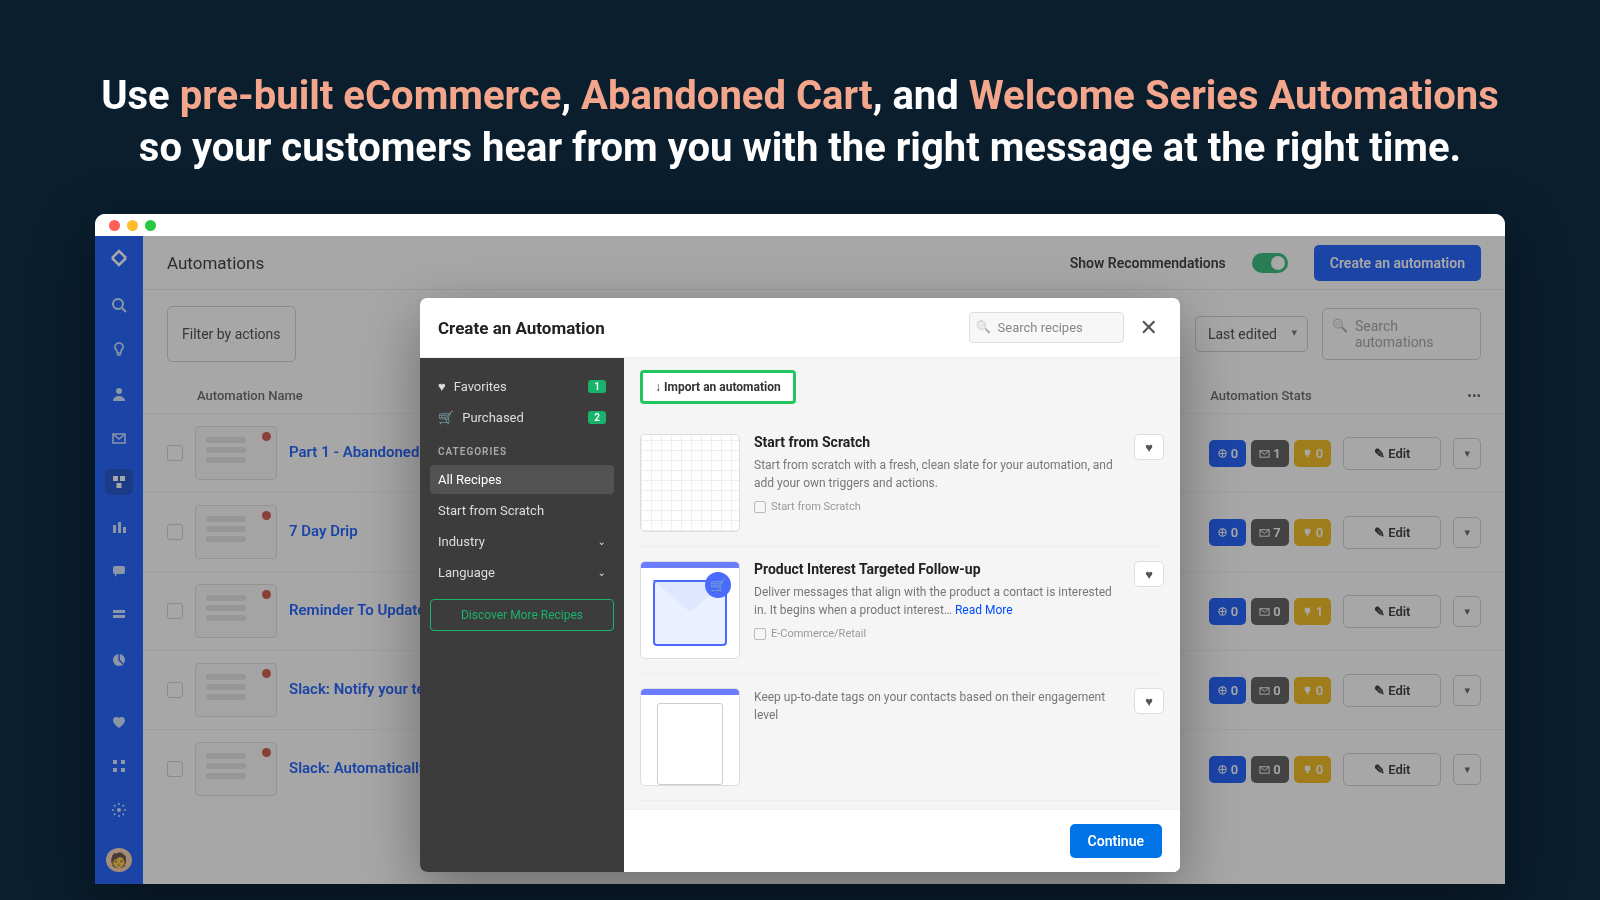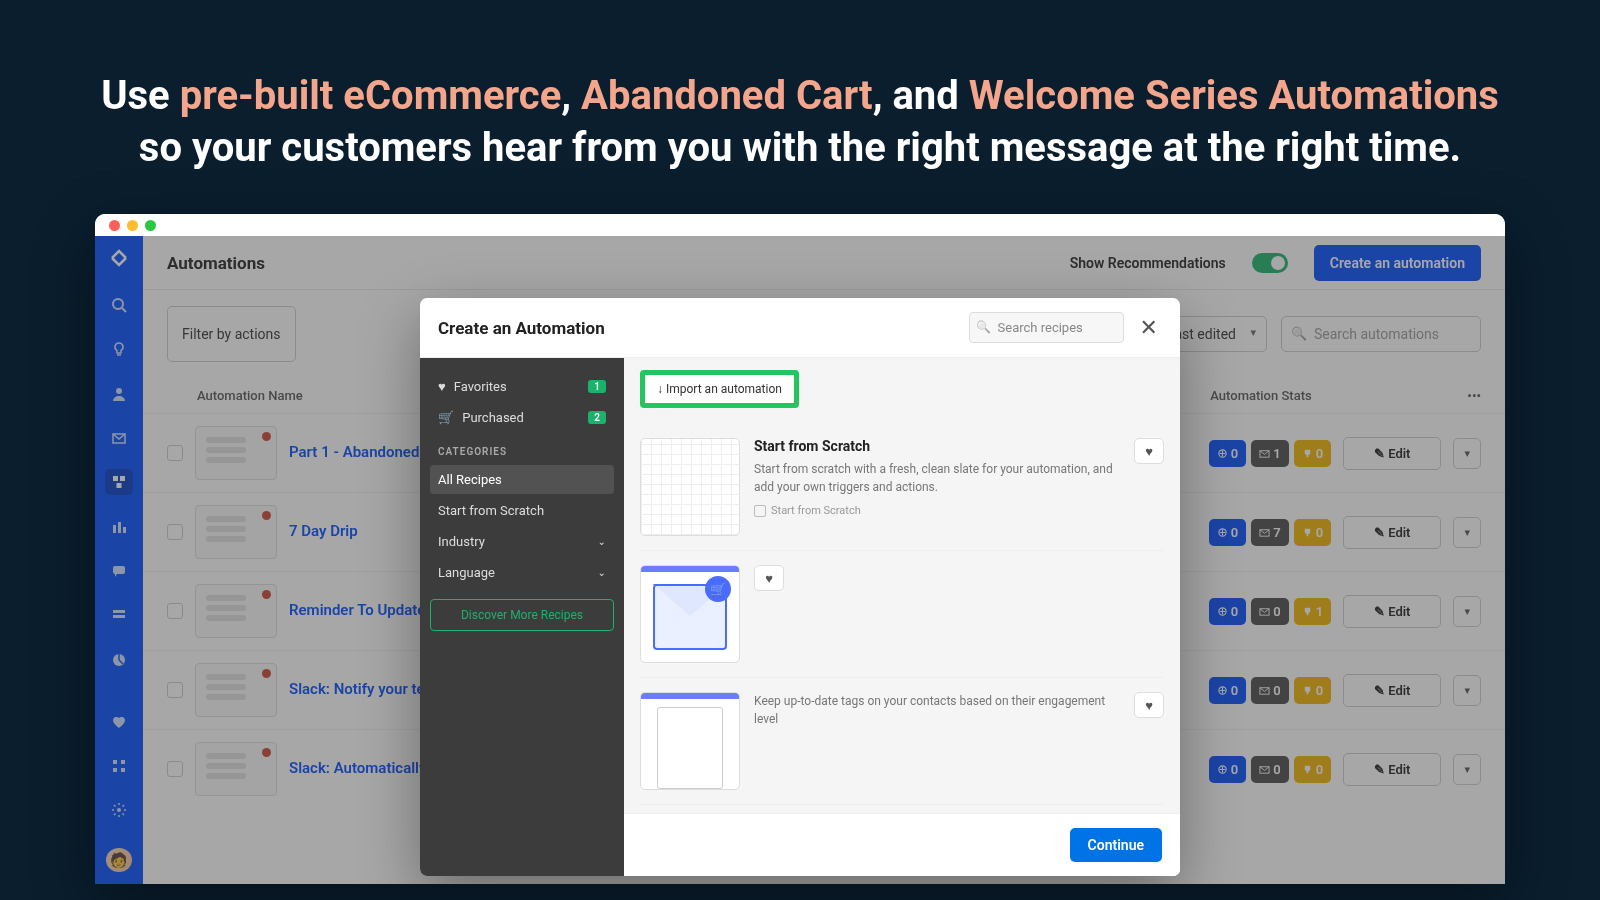--- a/index.html
+++ b/index.html
@@ -22,33 +22,33 @@
 .sidebar { width: 48px; background: #004cff; display: flex; flex-direction: column; align-items: center; padding: 12px 0; gap: 18px; }
 .sidebar .logo { color: #fff; margin-bottom: 6px; }
 .sidebar .nav-icon { width: 28px; height: 28px; display: flex; align-items: center; justify-content: center; color: #cfe0ff; cursor: pointer; border-radius: 5px; }
 .sidebar .nav-icon.active { background: #0039c7; color: #fff; }
 .sidebar .spacer { flex: 1; }
 .sidebar .avatar { width: 26px; height: 26px; border-radius: 50%; background: linear-gradient(135deg,#ffd9b3,#f4c29a); display: flex; align-items: center; justify-content: center; font-size: 14px; margin-top: 6px; }
 
 
 .main { flex: 1; background: #fff; display: flex; flex-direction: column; }
 .topbar { height: 54px; display: flex; align-items: center; padding: 0 24px; justify-content: space-between; border-bottom: 1px solid #e9e9e9; }
-.topbar h2 { font-size: 17px; font-weight: 700; color: #222; }
+.topbar h2 { font-size: 17px; font-weight: 400; color: #222; }
 .top-right { display: flex; align-items: center; gap: 26px; }
 .top-right .rec-label { font-size: 14px; font-weight: 600; color: #222; }
 .toggle { width: 36px; height: 20px; background: #19b36b; border-radius: 20px; position: relative; cursor: pointer; }
 .toggle::after { content: ""; position: absolute; width: 14px; height: 14px; background: #fff; border-radius: 50%; top: 3px; right: 3px; }
 .create-btn { background: #004cff; color: #fff; border: none; padding: 10px 16px; border-radius: 5px; font-size: 14px; font-weight: 600; cursor: pointer; }
 
 .controls { display: flex; align-items: center; gap: 14px; padding: 16px 24px; }
 .filter-btn { border: 1px solid #ccc; background: #fff; padding: 19px 14px; border-radius: 5px; font-size: 14px; color: #333; cursor: pointer; }
 .controls .spacer { flex: 1; }
 .dropdown { border: 1px solid #ccc; padding: 9px 30px 9px 12px; border-radius: 5px; font-size: 14px; color: #333; cursor: pointer; position: relative; background: #fff; }
 .dropdown::after { content: "▾"; position: absolute; right: 10px; color: #666; font-size: 11px; }
-.search-box { border: 1px solid #ccc; padding: 9px 12px 9px 32px; border-radius: 5px; font-size: 14px; color: #999; width: 200px; position: relative; background: #fff; }
+.search-box { border: 1px solid #ccc; padding: 9px 12px 9px 32px; border-radius: 5px; font-size: 14px; color: #999; width: 159px; position: relative; background: #fff; }
 .search-box::before { content: "🔍"; position: absolute; left: 9px; font-size: 13px; filter: grayscale(1) opacity(.6); }
 
 .table-header { display: flex; align-items: center; padding: 10px 24px; font-size: 13px; color: #555; font-weight: 500; }
 .th-check { width: 30px; }
 .th-name { flex: 1; }
 .th-stats { width: 200px; text-align: center; }
 .th-menu { width: 120px; text-align: right; }
 
 .row { display: flex; align-items: center; padding: 12px 24px; gap: 12px; border-top: 1px solid #f0f0f0; }
 .row .cb { width: 16px; height: 16px; border: 1px solid #ccc; border-radius: 3px; cursor: pointer; }
@@ -78,21 +78,21 @@
 .modal-sidebar { width: 204px; background: #3c3c3c; color: #ddd; padding: 14px 10px; font-size: 13px; }
 .cat-item { display: flex; align-items: center; gap: 8px; padding: 7px 8px; border-radius: 4px; cursor: pointer; margin-bottom: 2px; }
 .cat-item.active { background: #525252; color: #fff; font-weight: 400; }
 .cat-item .badge { margin-left: auto; background: #19b36b; color: #fff; font-size: 10px; padding: 1px 6px; border-radius: 3px; font-weight: 600; }
 .cat-item .chev { margin-left: auto; font-size: 10px; }
 .cat-head { font-size: 10px; letter-spacing: 1px; color: #aaa; font-weight: 600; margin: 14px 8px 8px; }
 .discover-btn { border: 1px solid #19b36b; color: #19b36b; background: transparent; width: 100%; padding: 8px; border-radius: 4px; font-size: 12px; cursor: pointer; margin-top: 10px; }
 
 .modal-content { flex: 1; background: #f5f5f5; display: flex; flex-direction: column; }
 .modal-toolbar { padding: 12px 16px 8px; }
-.import-btn { background: #fff; border: 5px solid #22c55e; padding: 7px 12px; border-radius: 4px; font-size: 12px; font-weight: 400; color: #333; cursor: pointer; }
+.import-btn { background: #fff; border: 3px solid #22c55e; padding: 7px 12px; border-radius: 4px; font-size: 12px; font-weight: 700; color: #333; cursor: pointer; }
 .recipe-list { padding: 8px 16px; flex: 1; overflow: hidden; }
 .recipe { display: flex; gap: 14px; padding: 14px 0; border-bottom: 1px solid #eee; }
 .recipe-thumb { width: 100px; height: 98px; border: 1px solid #ddd; border-radius: 5px; background: #fff; flex-shrink: 0; position: relative; overflow: hidden; }
 .recipe-thumb.grid-bg { background-image: repeating-linear-gradient(0deg,#eee 0 1px,transparent 1px 10px),repeating-linear-gradient(90deg,#eee 0 1px,transparent 1px 10px); }
 .recipe-thumb .bar-top { position: absolute; top: 0; left: 0; right: 0; height: 6px; background: #6b7cff; }
 .recipe-thumb .envelope { position: absolute; top: 18px; left: 12px; right: 12px; bottom: 12px; background: #eaf0ff; border: 2px solid #4a6bff; border-radius: 4px; }
 .recipe-thumb .envelope::before { content: ""; position: absolute; top: -2px; left: -2px; right: -2px; height: 30px; border: 2px solid #4a6bff; border-bottom: none; clip-path: polygon(0 0,100% 0,50% 100%); background: #dfe7ff; }
 .recipe-thumb .cart-circle { position: absolute; top: 10px; right: 8px; width: 26px; height: 26px; background: #4a6bff; border-radius: 50%; display: flex; align-items: center; justify-content: center; color: #fff; font-size: 13px; }
 .recipe-thumb .chart-box { position: absolute; top: 14px; left: 16px; right: 16px; bottom: 0; background: #fff; border: 1px solid #ccc; border-radius: 3px; }
 .recipe-info { flex: 1; }
@@ -395,20 +395,25 @@
       <div class="recipe-tag">Start from Scratch</div>
     </div>
     <div class="fav-btn">♥</div>
   </div>
               <div class="recipe">
     <div class="recipe-thumb">
                   <div class="bar-top"></div>
                   <div class="envelope"></div>
                   <div class="cart-circle">🛒</div>
                 </div>
+    <div class="recipe-info">
+      <div class="recipe-title">Product Interest Targeted Follow-up</div>
+      <div class="recipe-desc">Deliver messages that align with the product a contact is interested in. It begins when a product interest… <a>Read More</a></div>
+      <div class="recipe-tag">E-Commerce/Retail</div>
+    </div>
     <div class="fav-btn">♥</div>
   </div>
               <div class="recipe">
     <div class="recipe-thumb">
                   <div class="bar-top"></div>
                   <div class="chart-box"></div>
                 </div>
     <div class="recipe-info">
       <div class="recipe-desc">Keep up-to-date tags on your contacts based on their engagement level</div>
 

